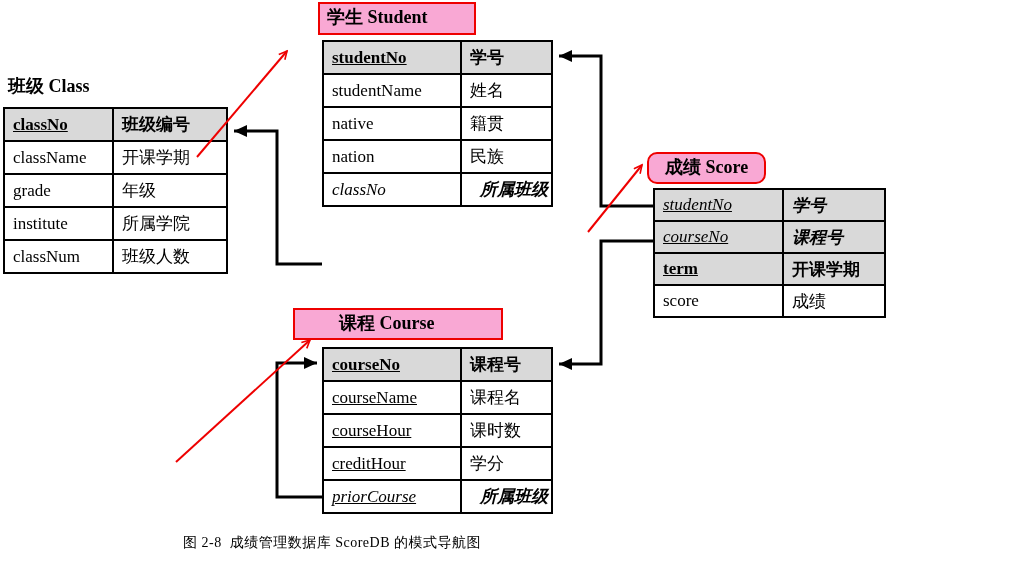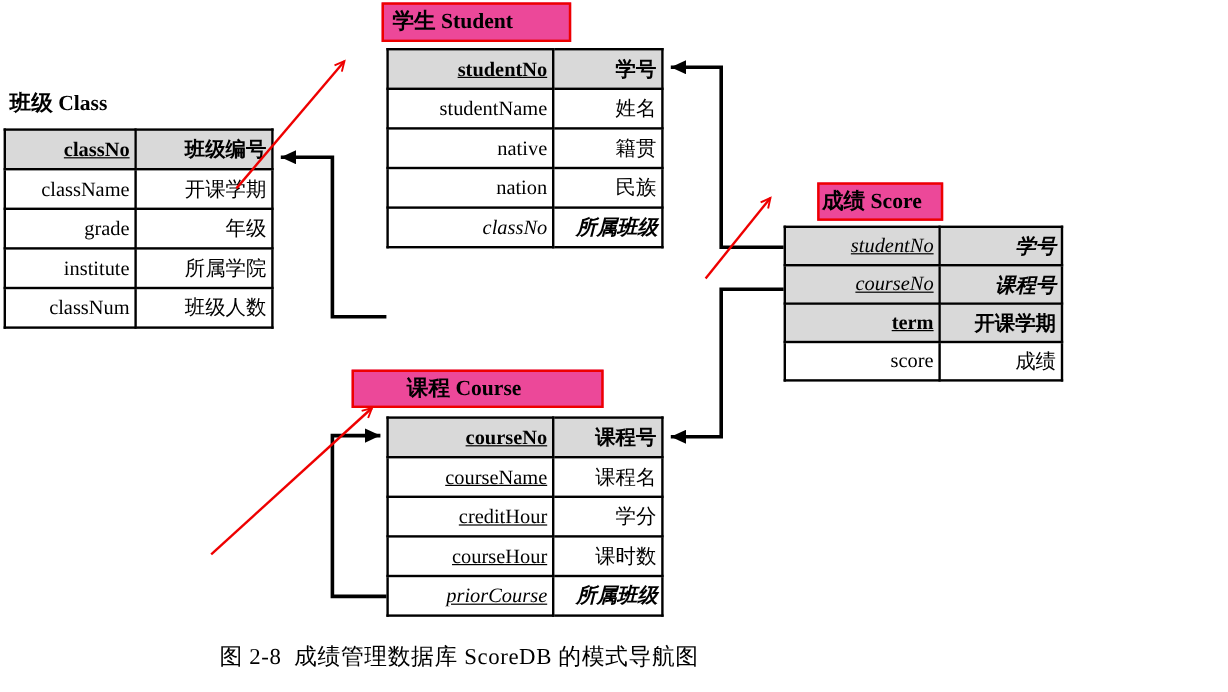--- a/index.html
+++ b/index.html
@@ -5,21 +5,20 @@
   html,body { margin:0; padding:0; background:#ffffff; }
   #stage {
     position:relative; width:1023px; height:577px; background:#ffffff;
     font-family:"Liberation Serif","DejaVu Serif",serif; color:#000;
     overflow:hidden;
   }
   
   table.schema {
     position:absolute; border-collapse:collapse; table-layout:fixed;
     background:#fff;
-    text-align:right;
   }
   table.schema td {
     border:2px solid #000; padding:0 4px 0 8px; white-space:nowrap;
     overflow:hidden; font-size:17px; height:31px; vertical-align:middle;
   }
   table.t-score td { height:30px; }
   
   tr.hdr td { background:#d9d9d9; font-weight:bold; }
   tr.hdr td.f { text-decoration:underline; }
   
@@ -32,27 +31,27 @@
   
   .t-class   td.f { width:95px;  }
   .t-student td.f { width:124px; }
   .t-score   td.f { width:115px; }
   .t-course  td.f { width:124px;text-decoration:underline; }
   
   .tbl-title {
     position:absolute; font-size:18px; font-weight:bold; white-space:nowrap;text-align:right;
   }
   .title-box {
-    position:absolute; border:2px solid #ee0000; background:#ec4899;
+    position:absolute; border:2px solid #ee0000; background:#f9a8d4;
     font-size:18px; font-weight:bold; white-space:nowrap; line-height:27px;
   }
   
   #overlay { position:absolute; left:0; top:0; pointer-events:none; }
   #caption {
-    position:absolute; left:183px; top:534px; font-size:19px;
+    position:absolute; left:183px; top:534px; font-size:14px;
     white-space:pre; letter-spacing:0.5px;
   }
 </style>
 </head>
 <body>
 
 <div id="stage">
 
   <div class="tbl-title" style="left:8px; top:74px;">班级 Class</div>
 
@@ -103,21 +102,21 @@
       <td class="f">nation</td>
       <td class="l">民族</td>
     </tr>
     <tr class="fk">
       <td class="f">classNo</td>
       <td class="l">所属班级</td>
     </tr>
   </tbody>
     </table>
 
-  <div class="title-box" style="left:681px; top:152px; width:99px; height:28px; padding-left:2px;">
+  <div class="title-box" style="left:647px; top:152px; width:99px; height:28px; padding-left:16px;border-radius:10px;">
     <span>成绩 Score</span>
   </div>
 
   <table class="schema t-score" style="left:653px; top:188px; width:233px;">
     <tbody>
         <tr class="pkfk">
       <td class="f">studentNo</td>
       <td class="l">学号</td>
     </tr>
     <tr class="pkfk">
@@ -143,26 +142,26 @@
     <tbody>
         <tr class="hdr">
       <td class="f">courseNo</td>
       <td class="l">课程号</td>
     </tr>
     <tr>
       <td class="f">courseName</td>
       <td class="l">课程名</td>
     </tr>
     <tr>
+      <td class="f">courseHour</td>
+      <td class="l">课时数</td>
+    </tr>
+    <tr>
       <td class="f">creditHour</td>
       <td class="l">学分</td>
-    </tr>
-    <tr>
-      <td class="f">courseHour</td>
-      <td class="l">课时数</td>
     </tr>
     <tr class="fk">
       <td class="f">priorCourse</td>
       <td class="l">所属班级</td>
     </tr>
   </tbody>
     </table>
 
   <svg id="overlay" width="1023" height="577" viewBox="0 0 1023 577">
     <defs>

